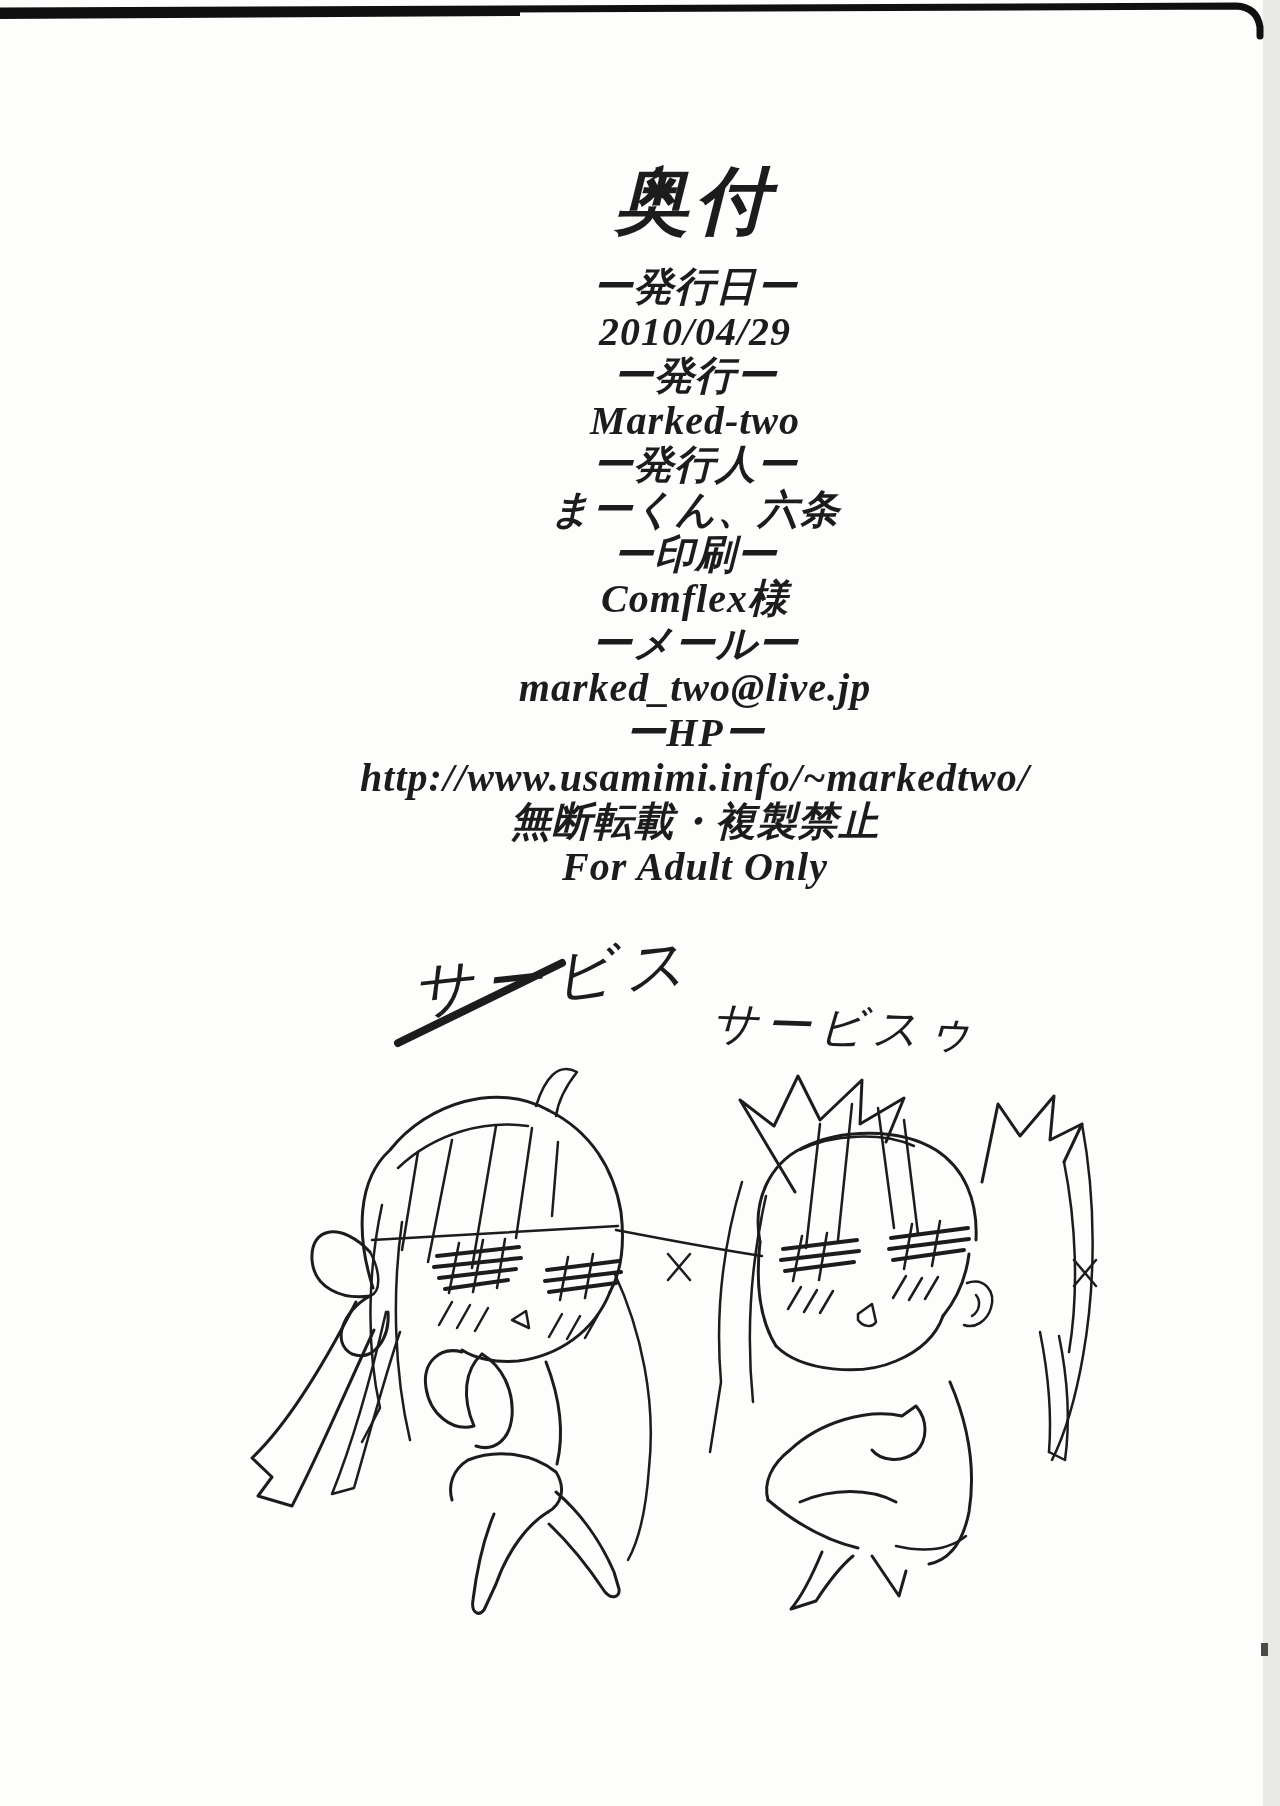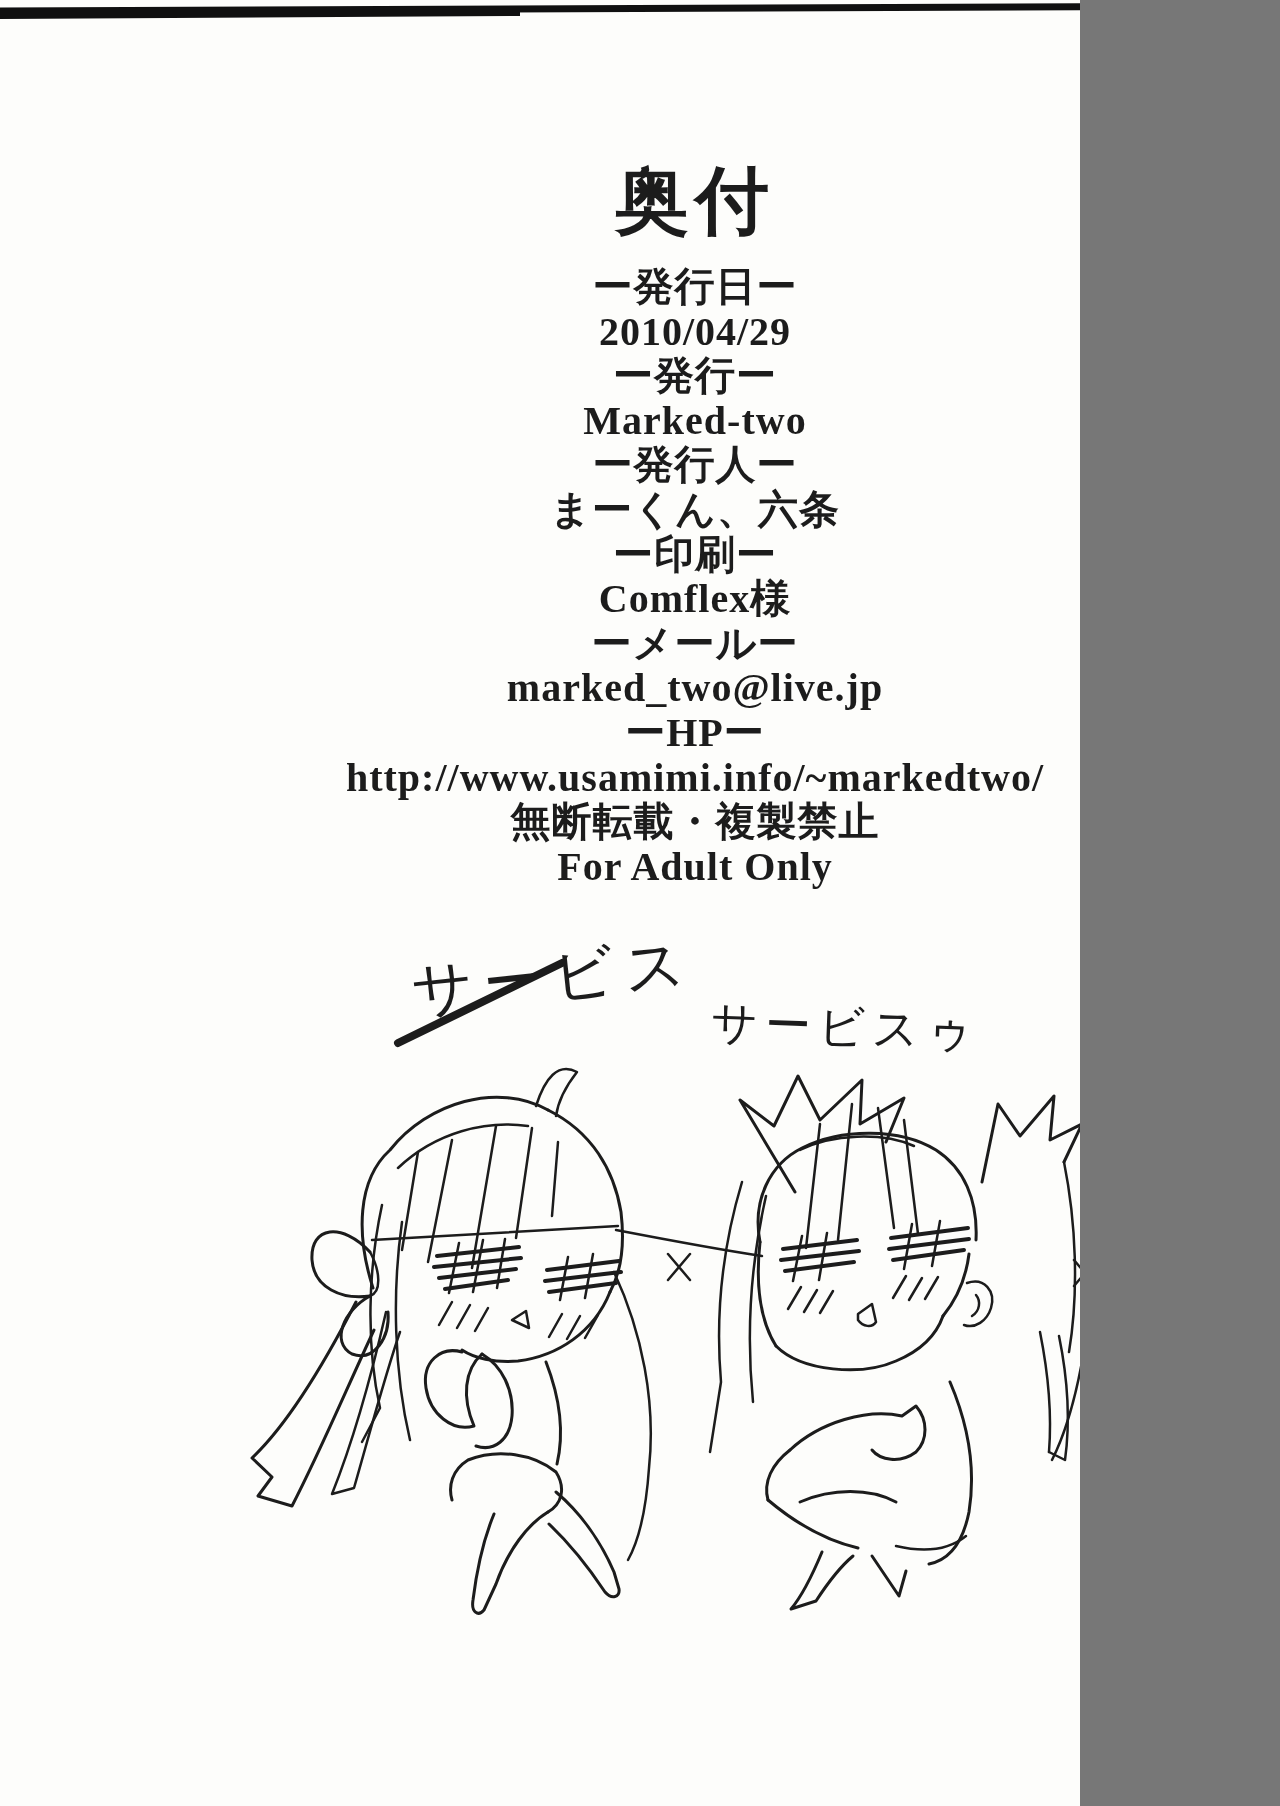--- a/index.html
+++ b/index.html
@@ -4,25 +4,26 @@
 <style>
   :root{
     --ink:#1c1c1c;
     --paper:#fdfdfb;
     --edge:#101010;
     --strip:#e8e8e5;
   }
   html,body{margin:0;padding:0;background:#777;}
   .page{
     position:relative;
-    width:1080px;height:1806px;
+    width:1280px;height:1806px;
     background:var(--paper);
     overflow:hidden;
     font-family:"Liberation Serif","DejaVu Serif",serif;
     color:var(--ink);
+    font-style:italic;
   }
   
   .colophon{
     position:absolute;
     top:163px;left:55px;width:1280px;
     text-align:center;
     font-weight:bold;
     -webkit-font-smoothing:antialiased;
   }
   .colophon-title{

